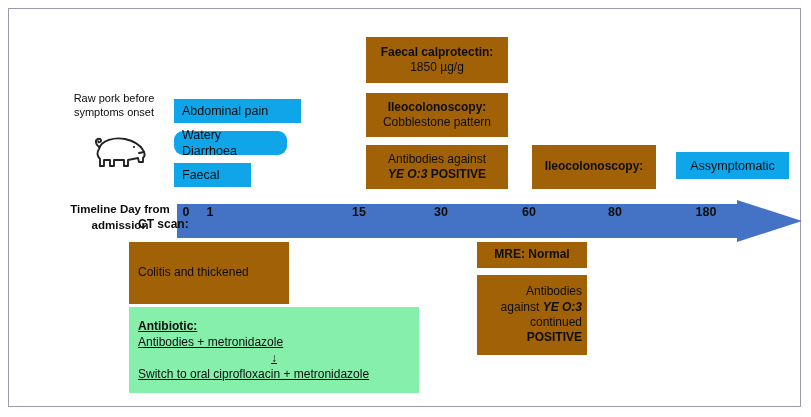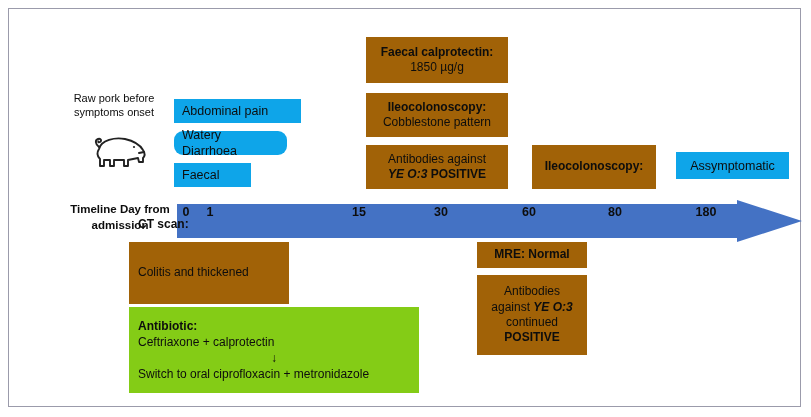--- a/index.html
+++ b/index.html
@@ -33,21 +33,21 @@
     position: absolute;
     box-sizing: border-box;
     display: flex;
     flex-direction: column;
     justify-content: center;
     line-height: 1.28;
     color: #0d0d0d;
   }
   .box.peach  { background: #0ea5e9; }
   .box.green  { background: #a16207; }
-  .box.grey   { background: #84cc16; }
+  .box.grey   { background: #86efac; text-decoration: underline; }
 
   .box .ttl {
     font-weight: bold;
   }
   .box .ln { display: block; }
   .center { text-align: center; }
   .left   { text-align: left; }
 
   .bi { font-weight: bold; font-style: italic; }
   .b  { font-weight: bold; }
@@ -187,30 +187,30 @@
     <div class="tick" style="left:697px;text-align:right;"><span>180</span></div>
 
     <div class="box green left" style="left:120px; top:233px; width:160px; height:62px; padding:12px 9px; font-size:12px;gap:33px;">
       <span class="ln ttl">CT scan:</span>
       <span class="ln">Colitis and thickened</span>
       <span class="ln">appendix</span>
     </div>
 
     <div class="box grey left" style="left:120px; top:298px; width:290px; height:86px; padding:6px 9px; font-size:12px; line-height:1.35;">
       <span class="ln ttl">Antibiotic:</span>
-      <span class="ln">Ceftriaxone + calprotectin</span>
+      <span class="ln">Antibodies + metronidazole</span>
       <span class="ln center">↓</span>
       <span class="ln">Switch to oral ciprofloxacin + metronidazole</span>
     </div>
 
     <div class="box green center" style="left:468px; top:233px; width:110px; height:26px; padding:0 6px; font-size:12px;">
       <span class="ln ttl">MRE: Normal</span>
     </div>
 
-    <div class="box green center" style="left:468px; top:266px; width:110px; height:80px; padding:7px 5px; font-size:12px;">
+    <div class="box green center" style="left:468px; top:266px; width:110px; height:80px; padding:7px 5px; font-size:12px;text-align:right;">
       <span class="ln">Antibodies</span>
       <span class="ln"><span>against </span><span class="bi">YE O:3</span></span>
       <span class="ln">continued</span>
       <span class="ln b">POSITIVE</span>
     </div>
 
   </div>
 </div>
 
 </body></html>

